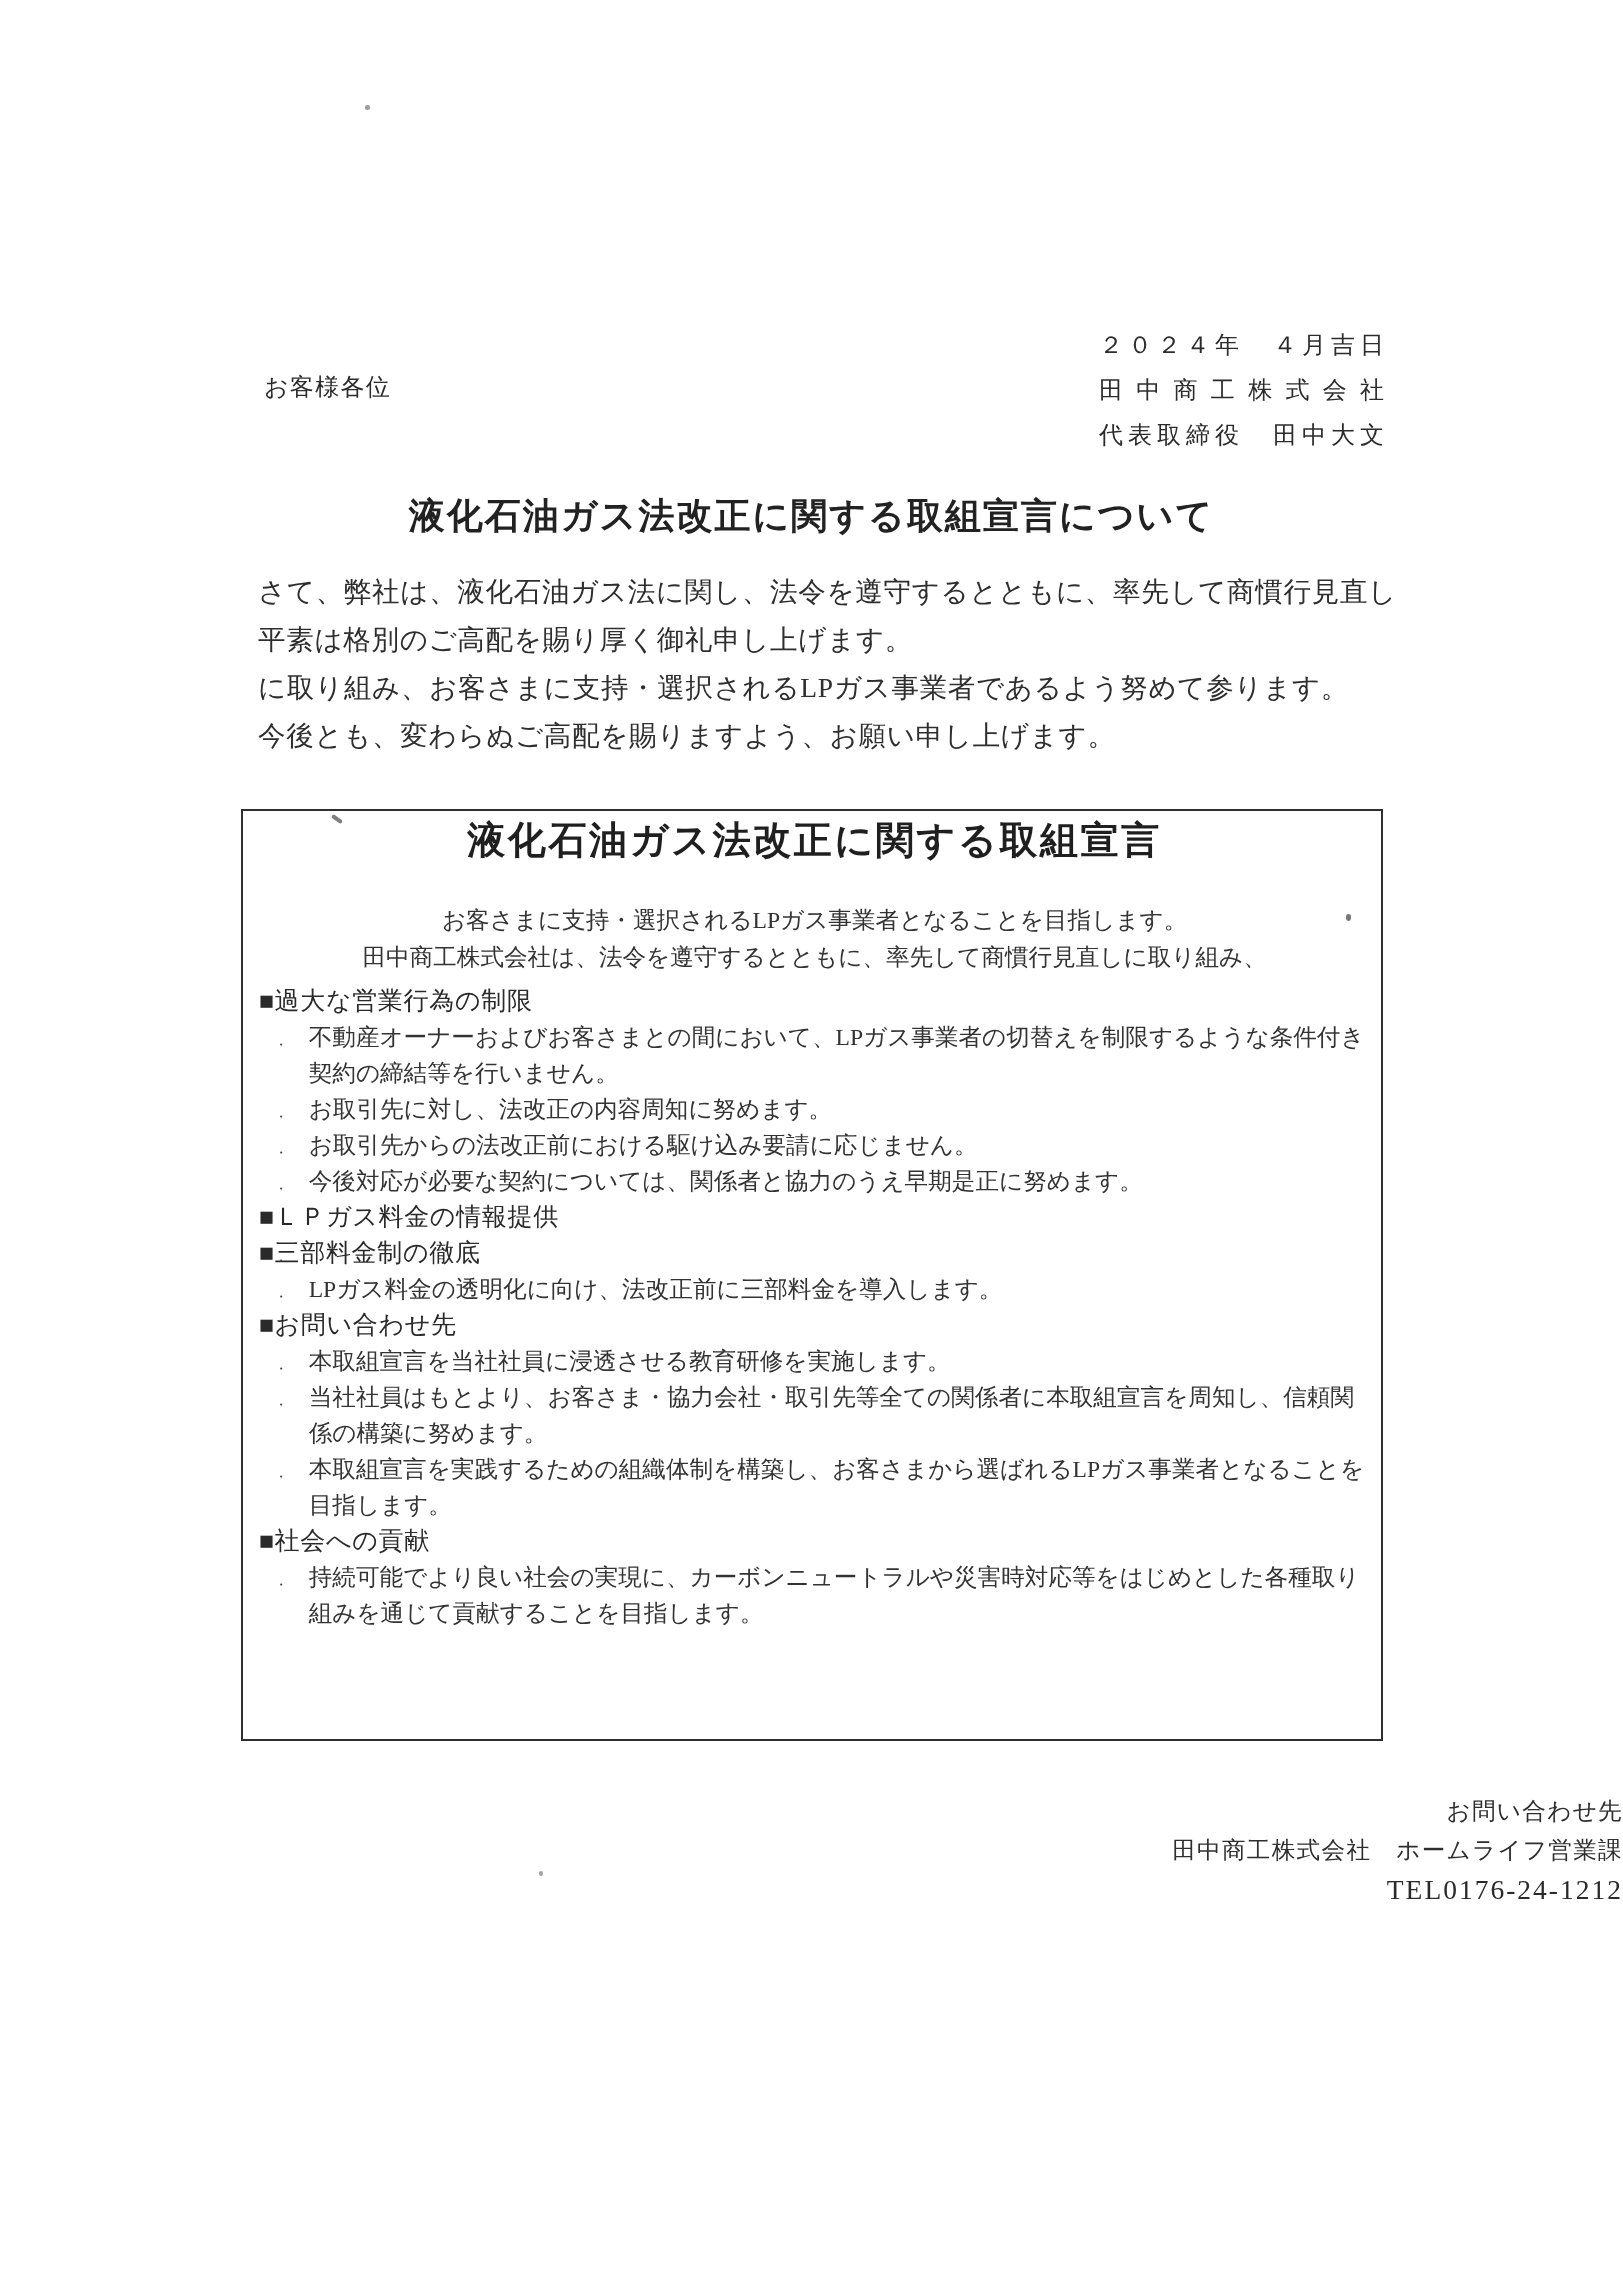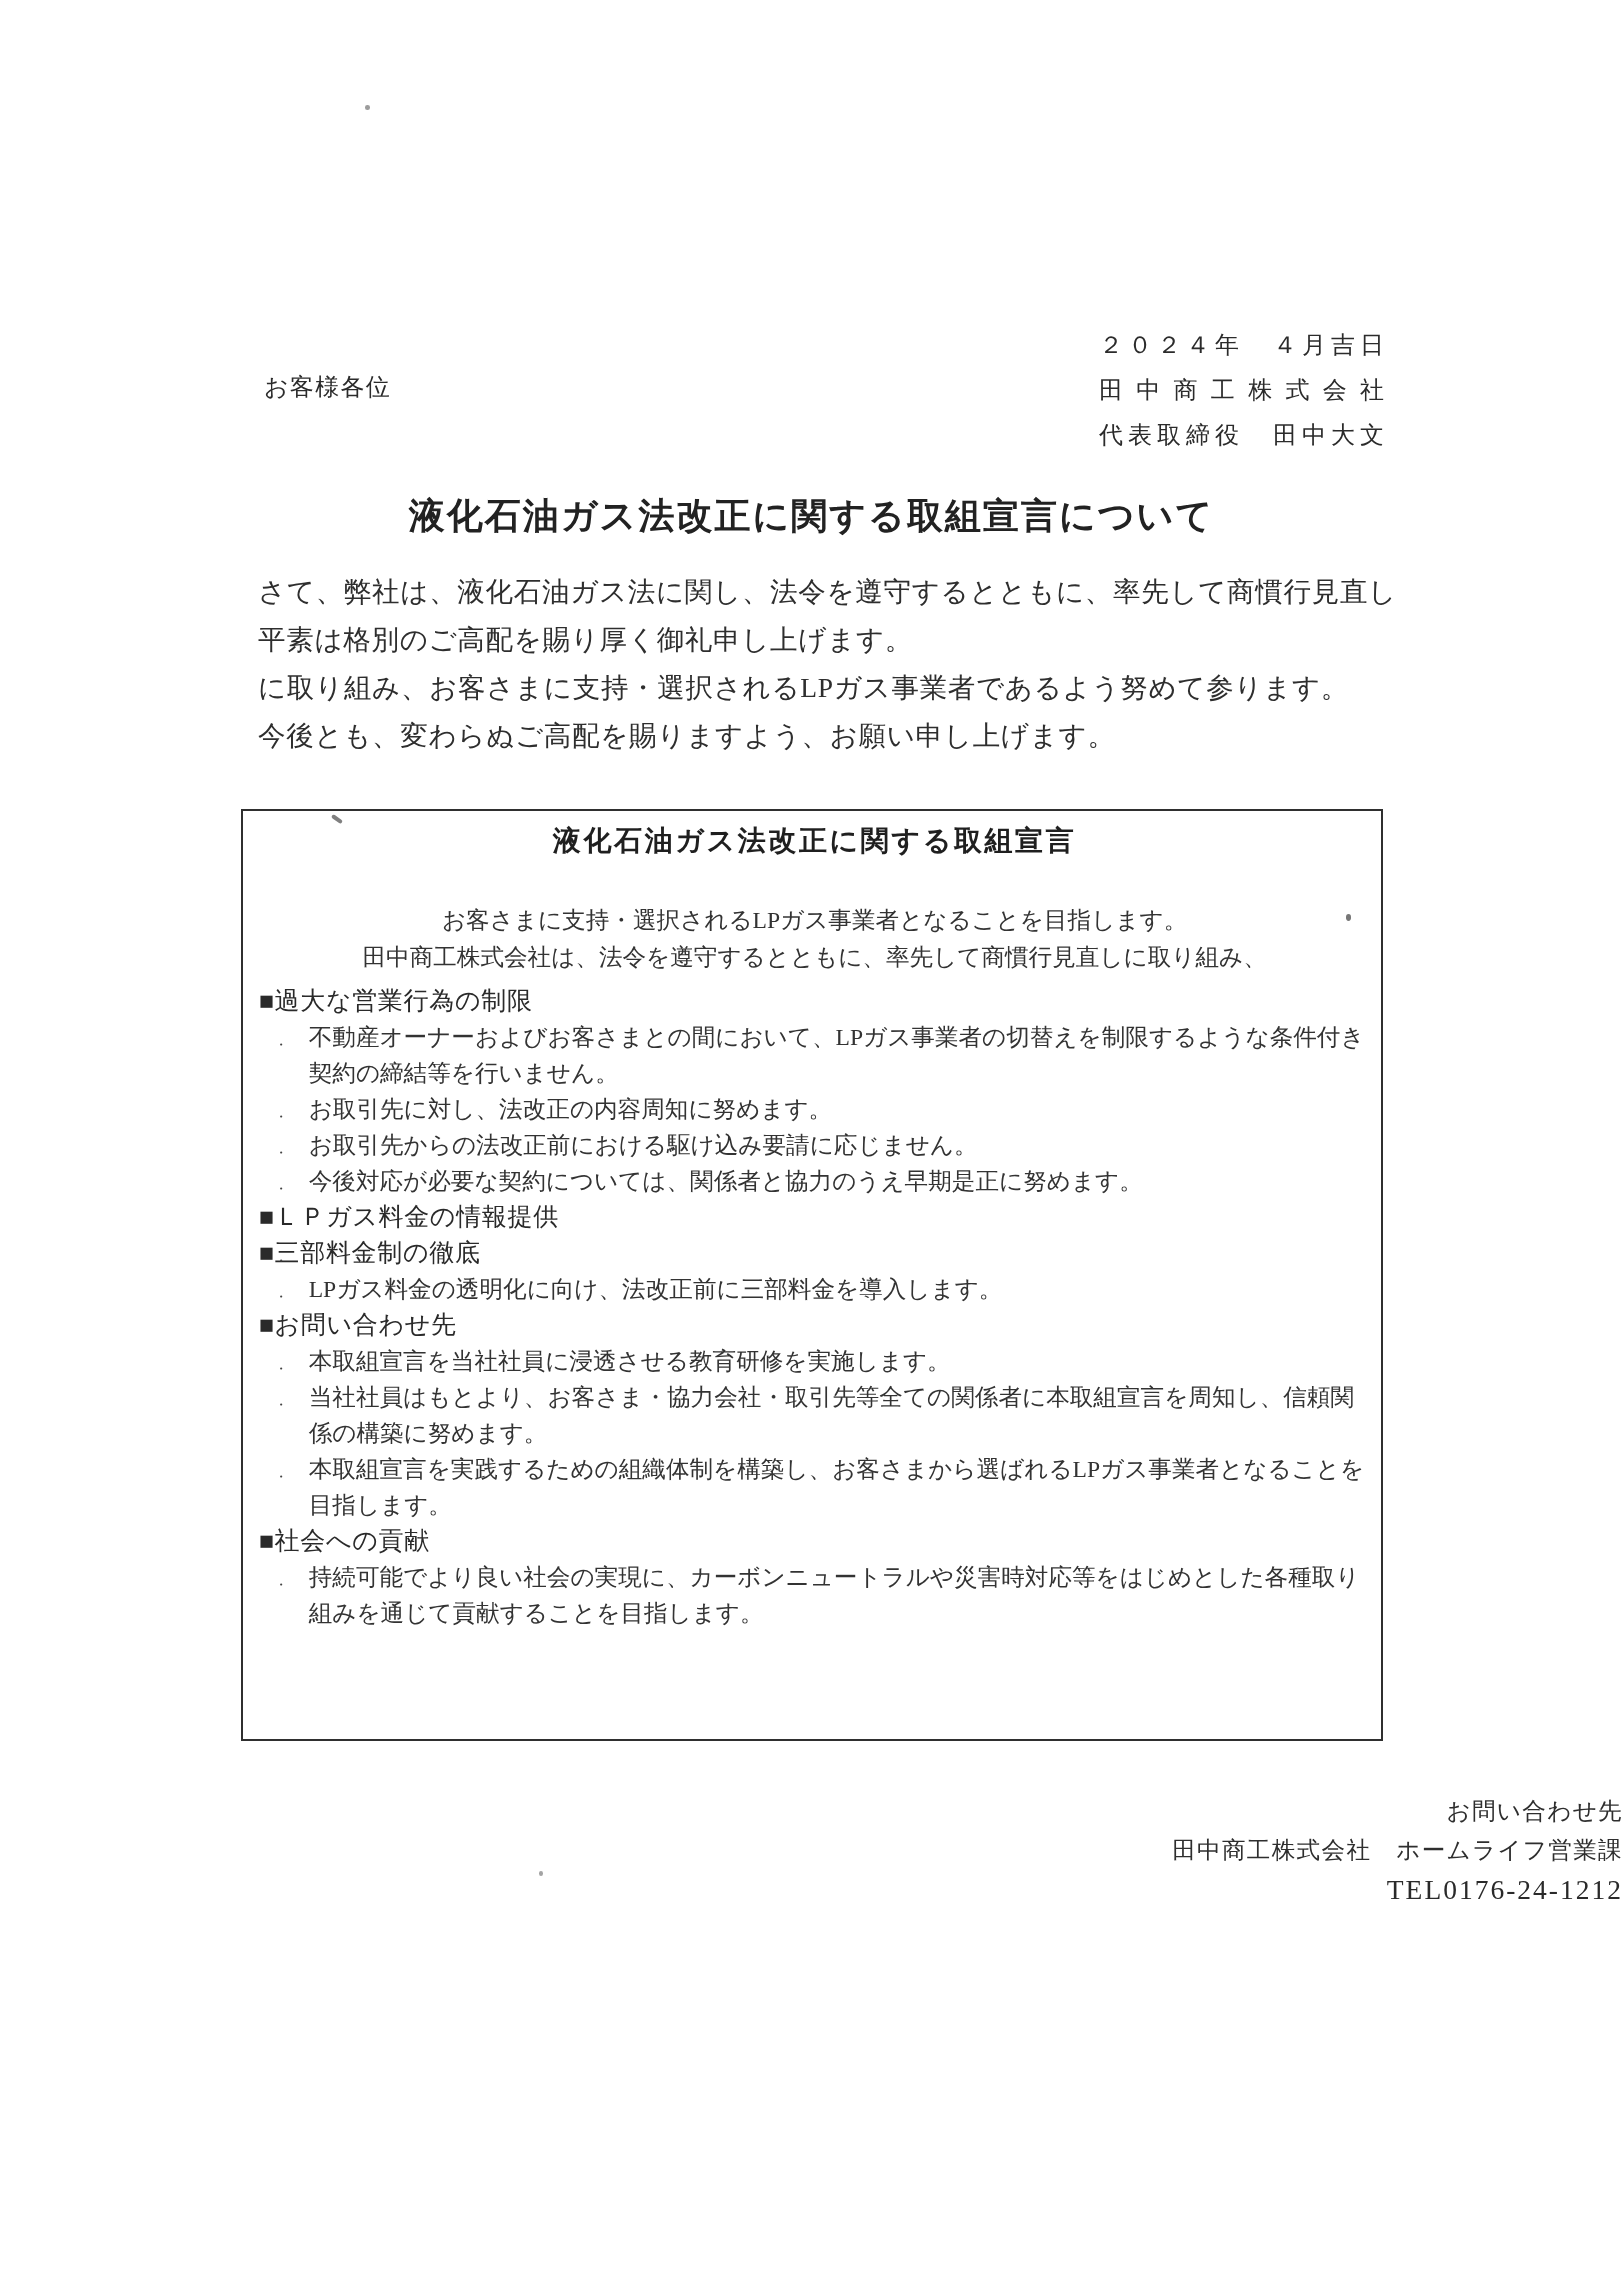--- a/index.html
+++ b/index.html
@@ -41,21 +41,21 @@
 
   .decl-box {
     position:absolute; left:241px; top:809px;
     width:1142px; height:932px;
     border:2px solid #2f2f2f;
     padding:9.2px 10.5px 0 15.7px;
     background:#fff;
   }
   .decl-title {
     text-align:center;
-    font-size:28px; line-height:41px; font-weight:700; letter-spacing:2.6px;
+    font-size:38px; line-height:41px; font-weight:700; letter-spacing:2.6px;
     color:#1f1f1f;
   }
   .decl-intro { margin-top:41px; text-align:center; }
   .decl-intro .line {
     font-size:23.6px; line-height:37px; white-space:nowrap; color:#333;
   }
   .decl-body { margin-top:6.5px; }
   .sec-heading {
     font-size:25px; line-height:36px; letter-spacing:0.7px; color:#2a2a2a;
   }

